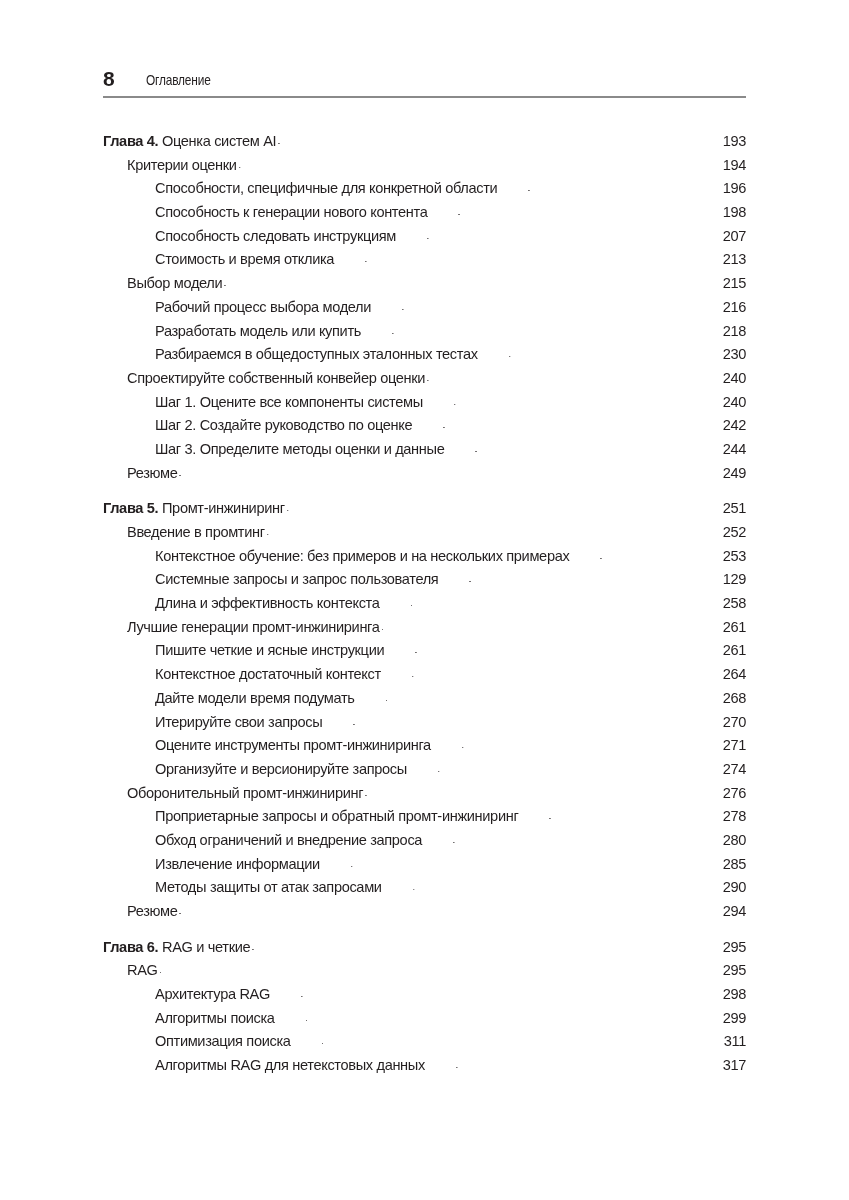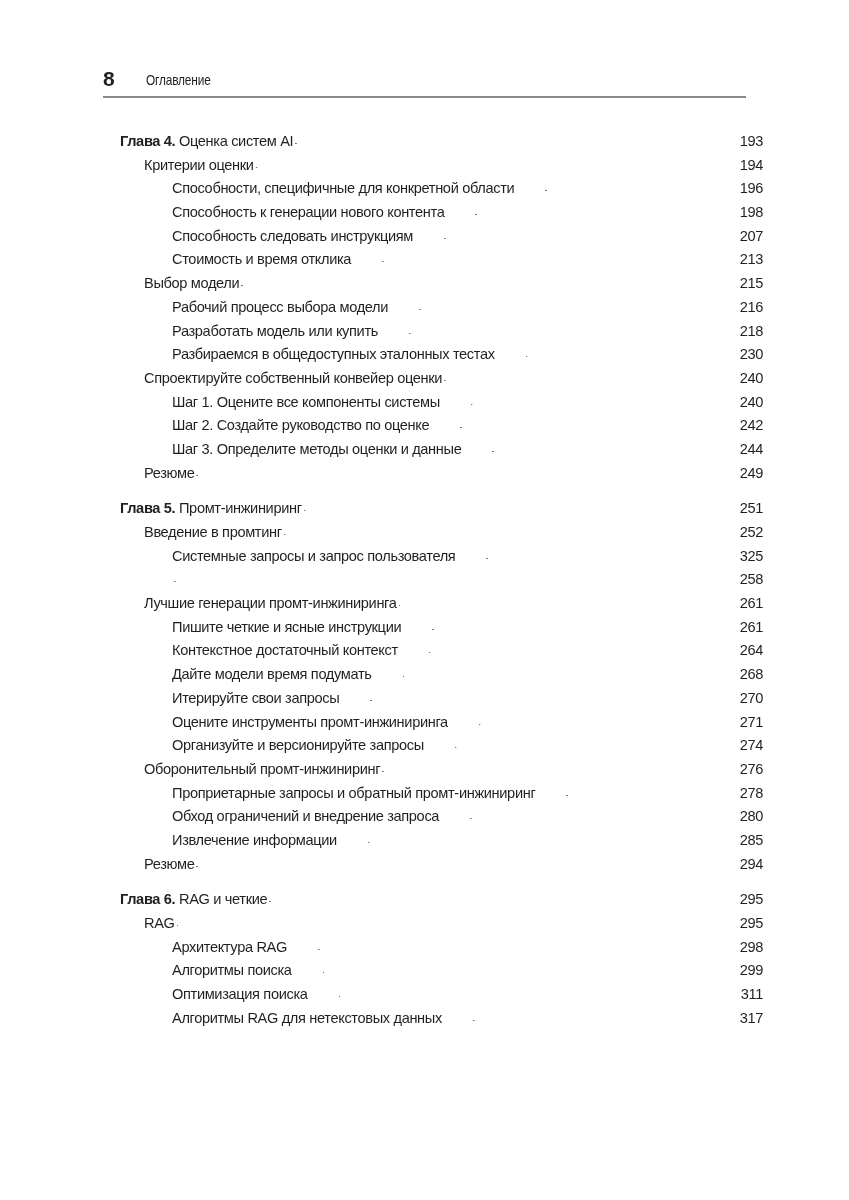--- a/index.html
+++ b/index.html
@@ -4,21 +4,21 @@
 <style>
   html, body { margin: 0; padding: 0; background: #ffffff; }
   body { width: 849px; height: 1200px; position: relative; overflow: hidden;
          font-family: "Liberation Sans", "DejaVu Sans", sans-serif; color: #231f20; }
   .header { position: absolute; left: 103px; top: 66px; width: 643px; height: 28px; }
   .page-num { position: absolute; left: 0; top: 0; font-size: 21px; font-weight: bold; line-height: 26px; }
   .running-title { position: absolute; left: 43px; top: 4px; font-size: 14.5px; line-height: 20px;
                    transform: scaleX(0.82); transform-origin: left center; letter-spacing: -0.2px; }
   .header-rule { position: absolute; left: 103px; top: 96px; width: 643px; height: 2px; background: #8a8a8a; }
 
-  .toc { position: absolute; left: 120px; top: 130px; width: 643px; }
+  .toc { position: absolute; left: 103px; top: 130px; width: 643px; }
   .section { margin-bottom: 12px; }
   .entry { display: flex; align-items: baseline; height: 23.7px; font-size: 14.6px; line-height: 23.7px;
            white-space: nowrap; letter-spacing: -0.35px; }
   .entry.l1 { padding-left: 0; }
   .entry.l2 { padding-left: 24px; }
   .entry.l3 { padding-left: 52px; gap: 29px; }
   .entry .title { flex: 0 0 auto; }
   .entry .title b { font-weight: bold; }
   .entry .leader { flex: 1 1 auto; overflow: hidden; margin: 0 2px; position: relative; height: 1em; }
   .entry .leader::after { content: ". . . . . . . . . . . . . . . . . . . . . . . . . . . . . . . . . . . . . . . . . . . . . . . . . . . . . . . . . . . . . . . . . . . . . . . . . . . . . . . . . . . . . . . . . . . . . . . . . . . . . . . . . . . . . . . . . . . . . . . . . . . . . . . . . . . . . . . . . . . . . . . . . . . . . . . . . . . . . . . . . . . . . . . . . . . . . . . . . . . .";
@@ -117,25 +117,31 @@
         <span class="title"><b>Глава 5.</b> <span>Промт-инжиниринг</span></span>
         <span class="leader"></span>
         <span class="page">251</span>
       </div>
       <div class="entry l2">
         <span class="title">Введение в промтинг</span>
         <span class="leader"></span>
         <span class="page">252</span>
       </div>
       <div class="entry l3">
+        <span class="title">Контекстное обучение: без примеров и на нескольких примерах</span>
+        <span class="leader"></span>
+        <span class="page">253</span>
+      </div>
+      <div class="entry l3">
         <span class="title">Системные запросы и запрос пользователя</span>
         <span class="leader"></span>
-        <span class="page">325</span>
-      </div>
-      <div class="entry l3">
+        <span class="page">129</span>
+      </div>
+      <div class="entry l3">
+        <span class="title">Длина и эффективность контекста</span>
         <span class="leader"></span>
         <span class="page">258</span>
       </div>
       <div class="entry l2">
         <span class="title">Лучшие генерации промт-инжиниринга</span>
         <span class="leader"></span>
         <span class="page">261</span>
       </div>
       <div class="entry l3">
         <span class="title">Пишите четкие и ясные инструкции</span>
@@ -179,20 +185,25 @@
       </div>
       <div class="entry l3">
         <span class="title">Обход ограничений и внедрение запроса</span>
         <span class="leader"></span>
         <span class="page">280</span>
       </div>
       <div class="entry l3">
         <span class="title">Извлечение информации</span>
         <span class="leader"></span>
         <span class="page">285</span>
+      </div>
+      <div class="entry l3">
+        <span class="title">Методы защиты от атак запросами</span>
+        <span class="leader"></span>
+        <span class="page">290</span>
       </div>
       <div class="entry l2">
         <span class="title">Резюме</span>
         <span class="leader"></span>
         <span class="page">294</span>
       </div>
     </div>
     <div class="section">
       <div class="entry l1">
         <span class="title"><b>Глава 6.</b> <span>RAG и четкие</span></span>

